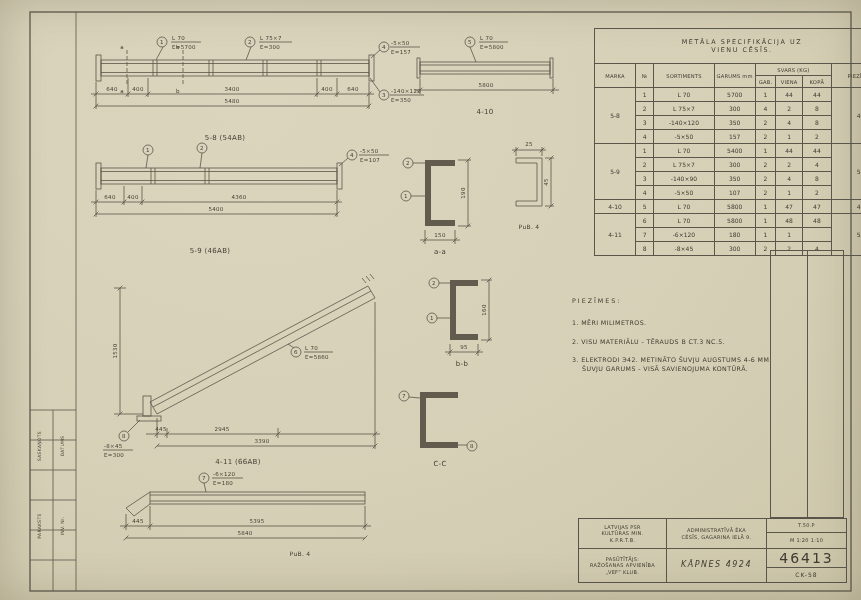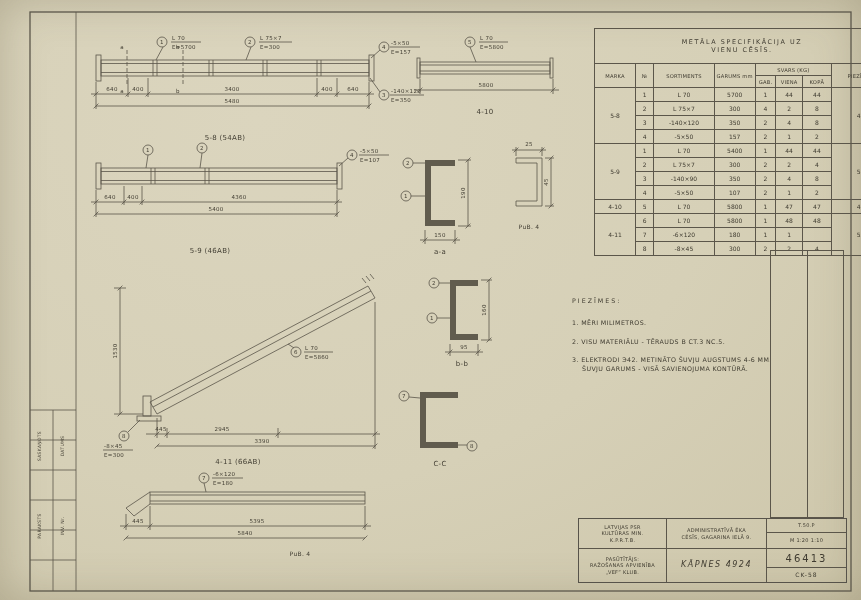--- a/index.html
+++ b/index.html
@@ -29,21 +29,21 @@
   #notes .nh{letter-spacing:2px;margin-bottom:13px;}
   #notes .nt{margin-bottom:10px;}
   #notes .cont{margin-left:10px;}
   #rbox{position:absolute;left:770px;top:250px;width:74px;height:268px;border:1px solid #5b564a;box-sizing:border-box;}
   #rbox .mid{position:absolute;left:36px;top:0;bottom:0;width:0;border-left:1px solid #5b564a;}
   #tblock{position:absolute;left:578px;top:518px;width:267px;height:63px;border:1.2px solid #57534a;box-sizing:content-box;font-size:5px;}
   #tblock .cell{position:absolute;box-sizing:border-box;border-right:1px solid #5b564a;border-bottom:1px solid #5b564a;
     display:flex;flex-direction:column;align-items:center;justify-content:center;line-height:1.3;text-align:center;letter-spacing:0.3px;}
   #tblock .nb{border-bottom:none;}
   #tblock .nr{border-right:none;}
-  #tblock .big{font-size:10px;letter-spacing:2px;}
+  #tblock .big{font-size:14px;letter-spacing:2px;}
   #tblock .name{font-size:8px;letter-spacing:1.5px;font-style:italic;}
   #tblock .sheet{font-size:6px;letter-spacing:1px;}
 </style>
 </head>
 <body>
 
 <div id="sheet">
 
 <svg id="linework" width="861" height="600" viewBox="0 0 861 600">
   <defs>

